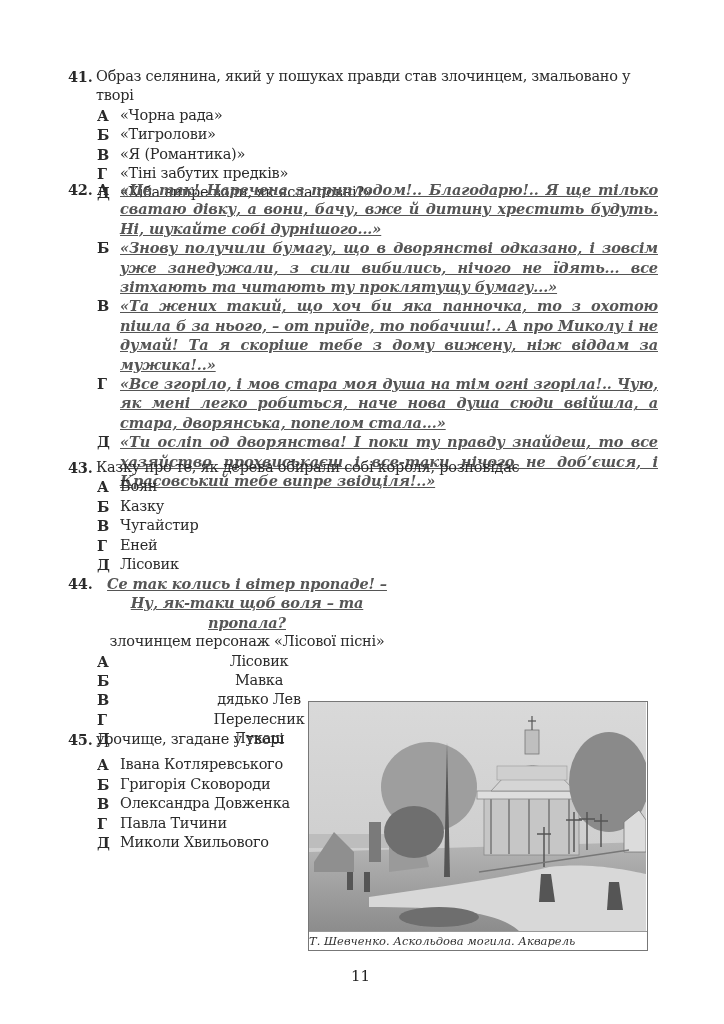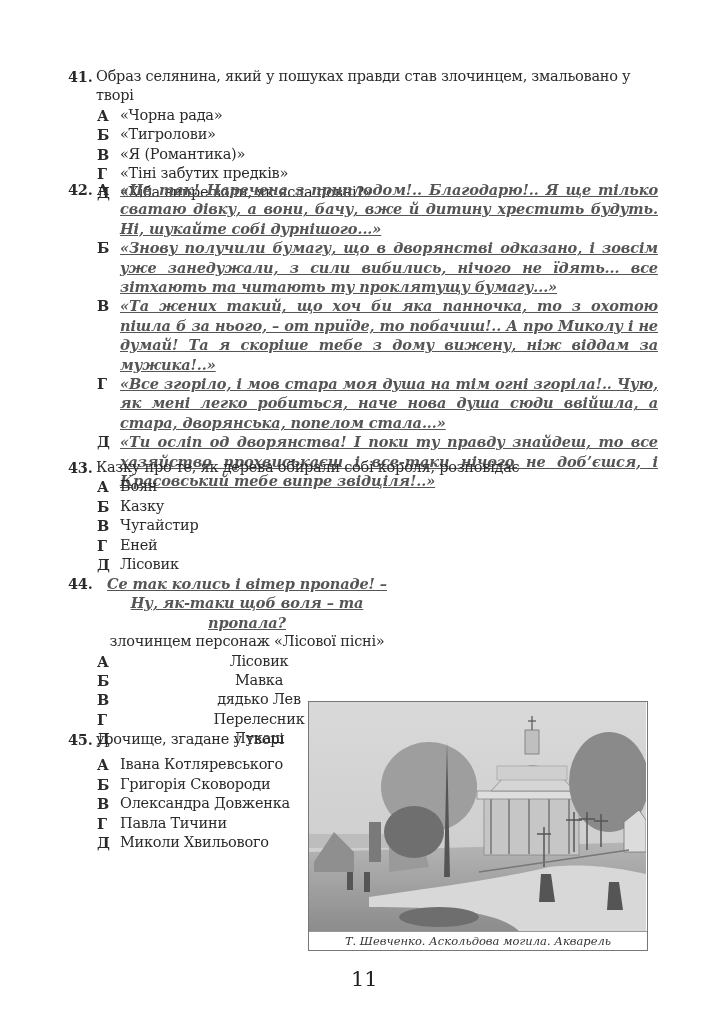--- a/index.html
+++ b/index.html
@@ -19,24 +19,24 @@
   #q43 { top: 458px; width: 520px; }
   #q44 { top: 574px; width: 330px; text-align: center; }
   #q45 { top: 730px; width: 240px; }
   #q45 .gap { height: 6px; }
   .figure {
     position: absolute; left: 308px; top: 701px; width: 340px; height: 250px;
     border: 1.5px solid #777; box-sizing: border-box; background: #fff;
   }
   .figure svg { display: block; }
   .caption {
-    position: absolute; left: 0; right: 0; bottom: 0; height: 18px; text-align: center;
+    position: absolute; left: 0; right: 0; bottom: 0; height: 18px; 
     font-style: italic; font-size: 11.5px; line-height: 18px; color: #333; border-top: 1px solid #999;
   }
-  .pageno { position: absolute; left: 351px; top: 967px; font-size: 21px; color: #222; }
+  .pageno { position: absolute; left: 351px; top: 967px; font-size: 15px; color: #222; }
 </style>
 </head>
 <body>
 
 <div class="q" id="q41">
   <div class="qhead">
     <span class="qnum">41.</span>
     <span>Образ селянина, який у пошуках правди став злочинцем, змальовано у творі</span>
   </div>
   <div class="opt"><span class="letter">А</span><span>«Чорна рада»</span></div>

